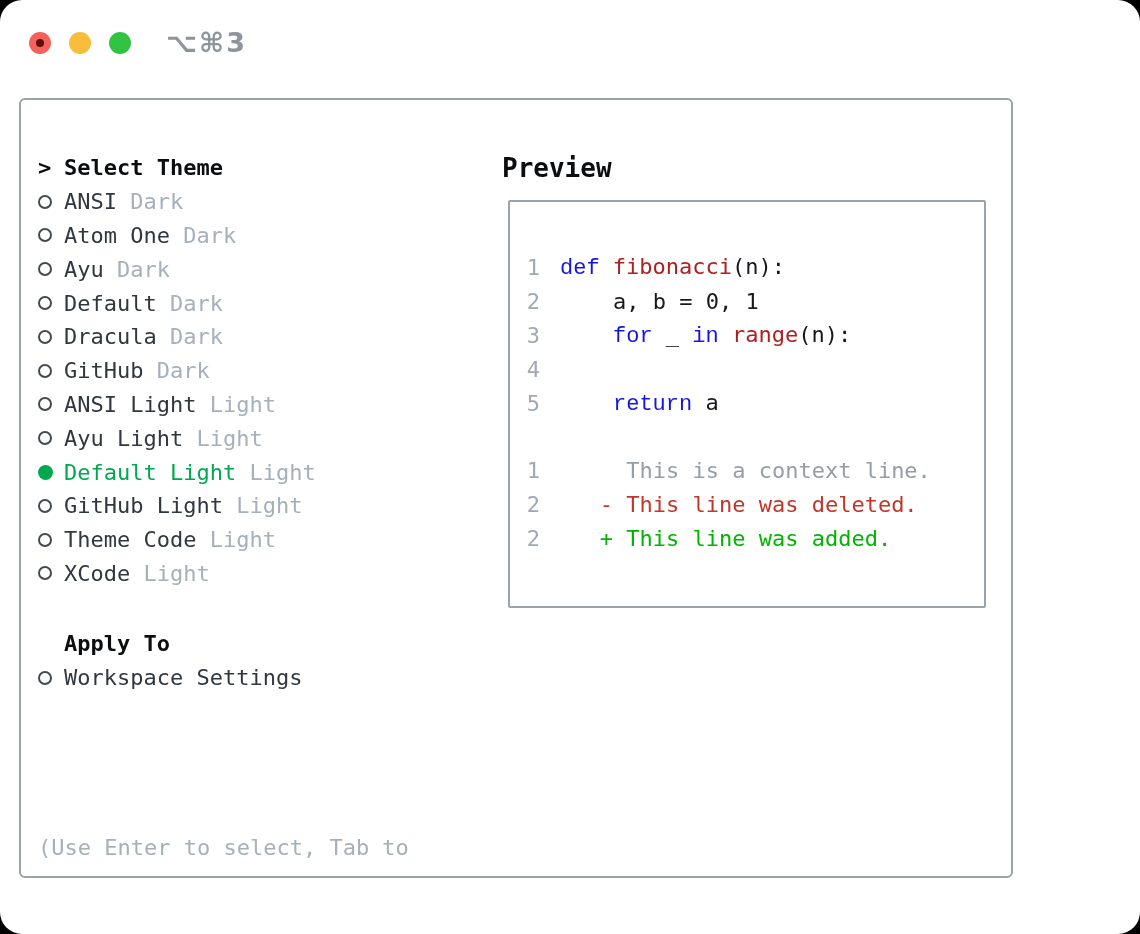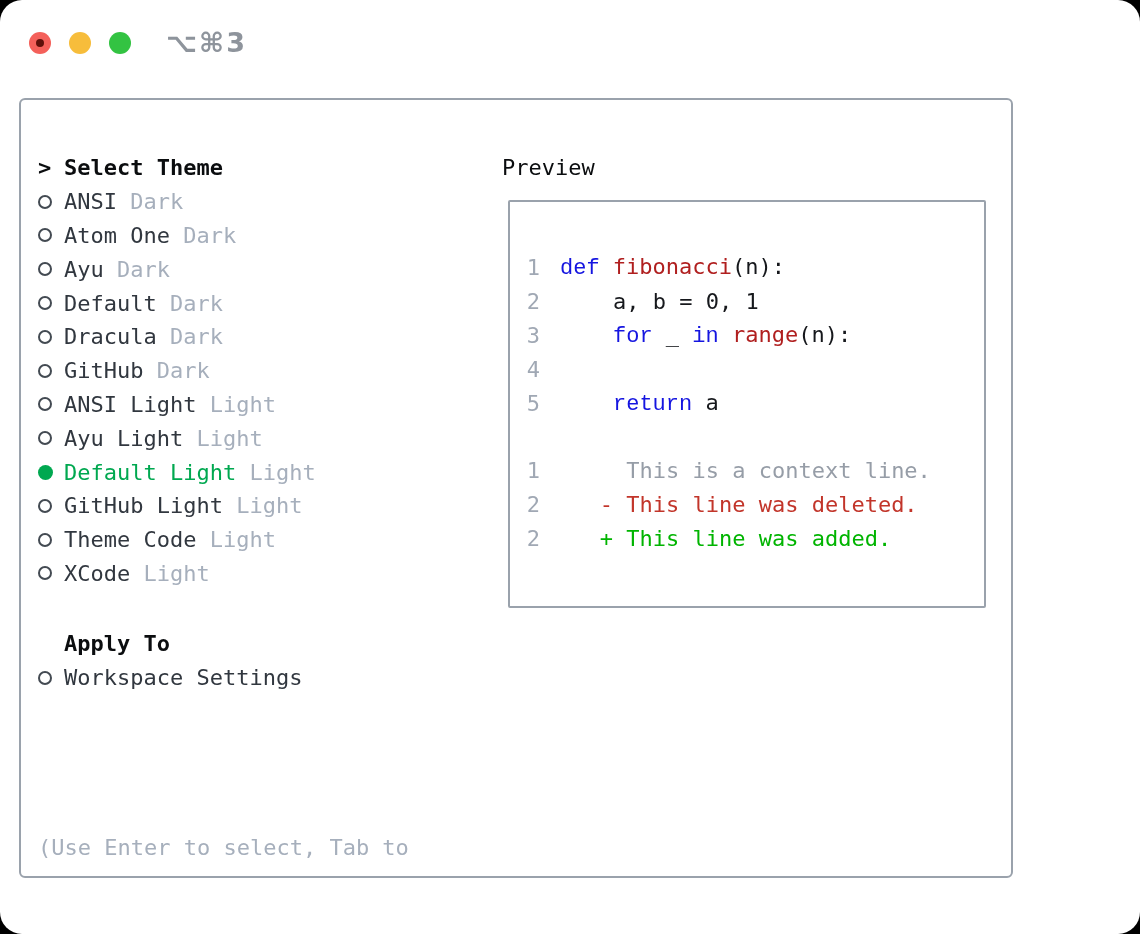--- a/index.html
+++ b/index.html
@@ -80,21 +80,21 @@
   .apply-block{position:absolute;left:38px;top:627px;}
   .hint-block{
     position:absolute;left:38px;top:763px;
     font-size:22px;line-height:33.8px;
     color:var(--col-muted);
     white-space:pre;
   }
   .preview-title{
     position:absolute;left:502px;top:151px;
     height:33.8px;display:flex;align-items:center;
-    font-size:22px;font-weight:400;color:#0b0d0f;
+    font-size:26px;font-weight:700;color:#0b0d0f;
   }
   .preview-box{
     position:absolute;left:508px;top:200px;
     width:478px;height:408px;
     box-sizing:border-box;
     border:2px solid var(--col-border);
     border-radius:2px;
     background:#fff;
     overflow:hidden;
   }

